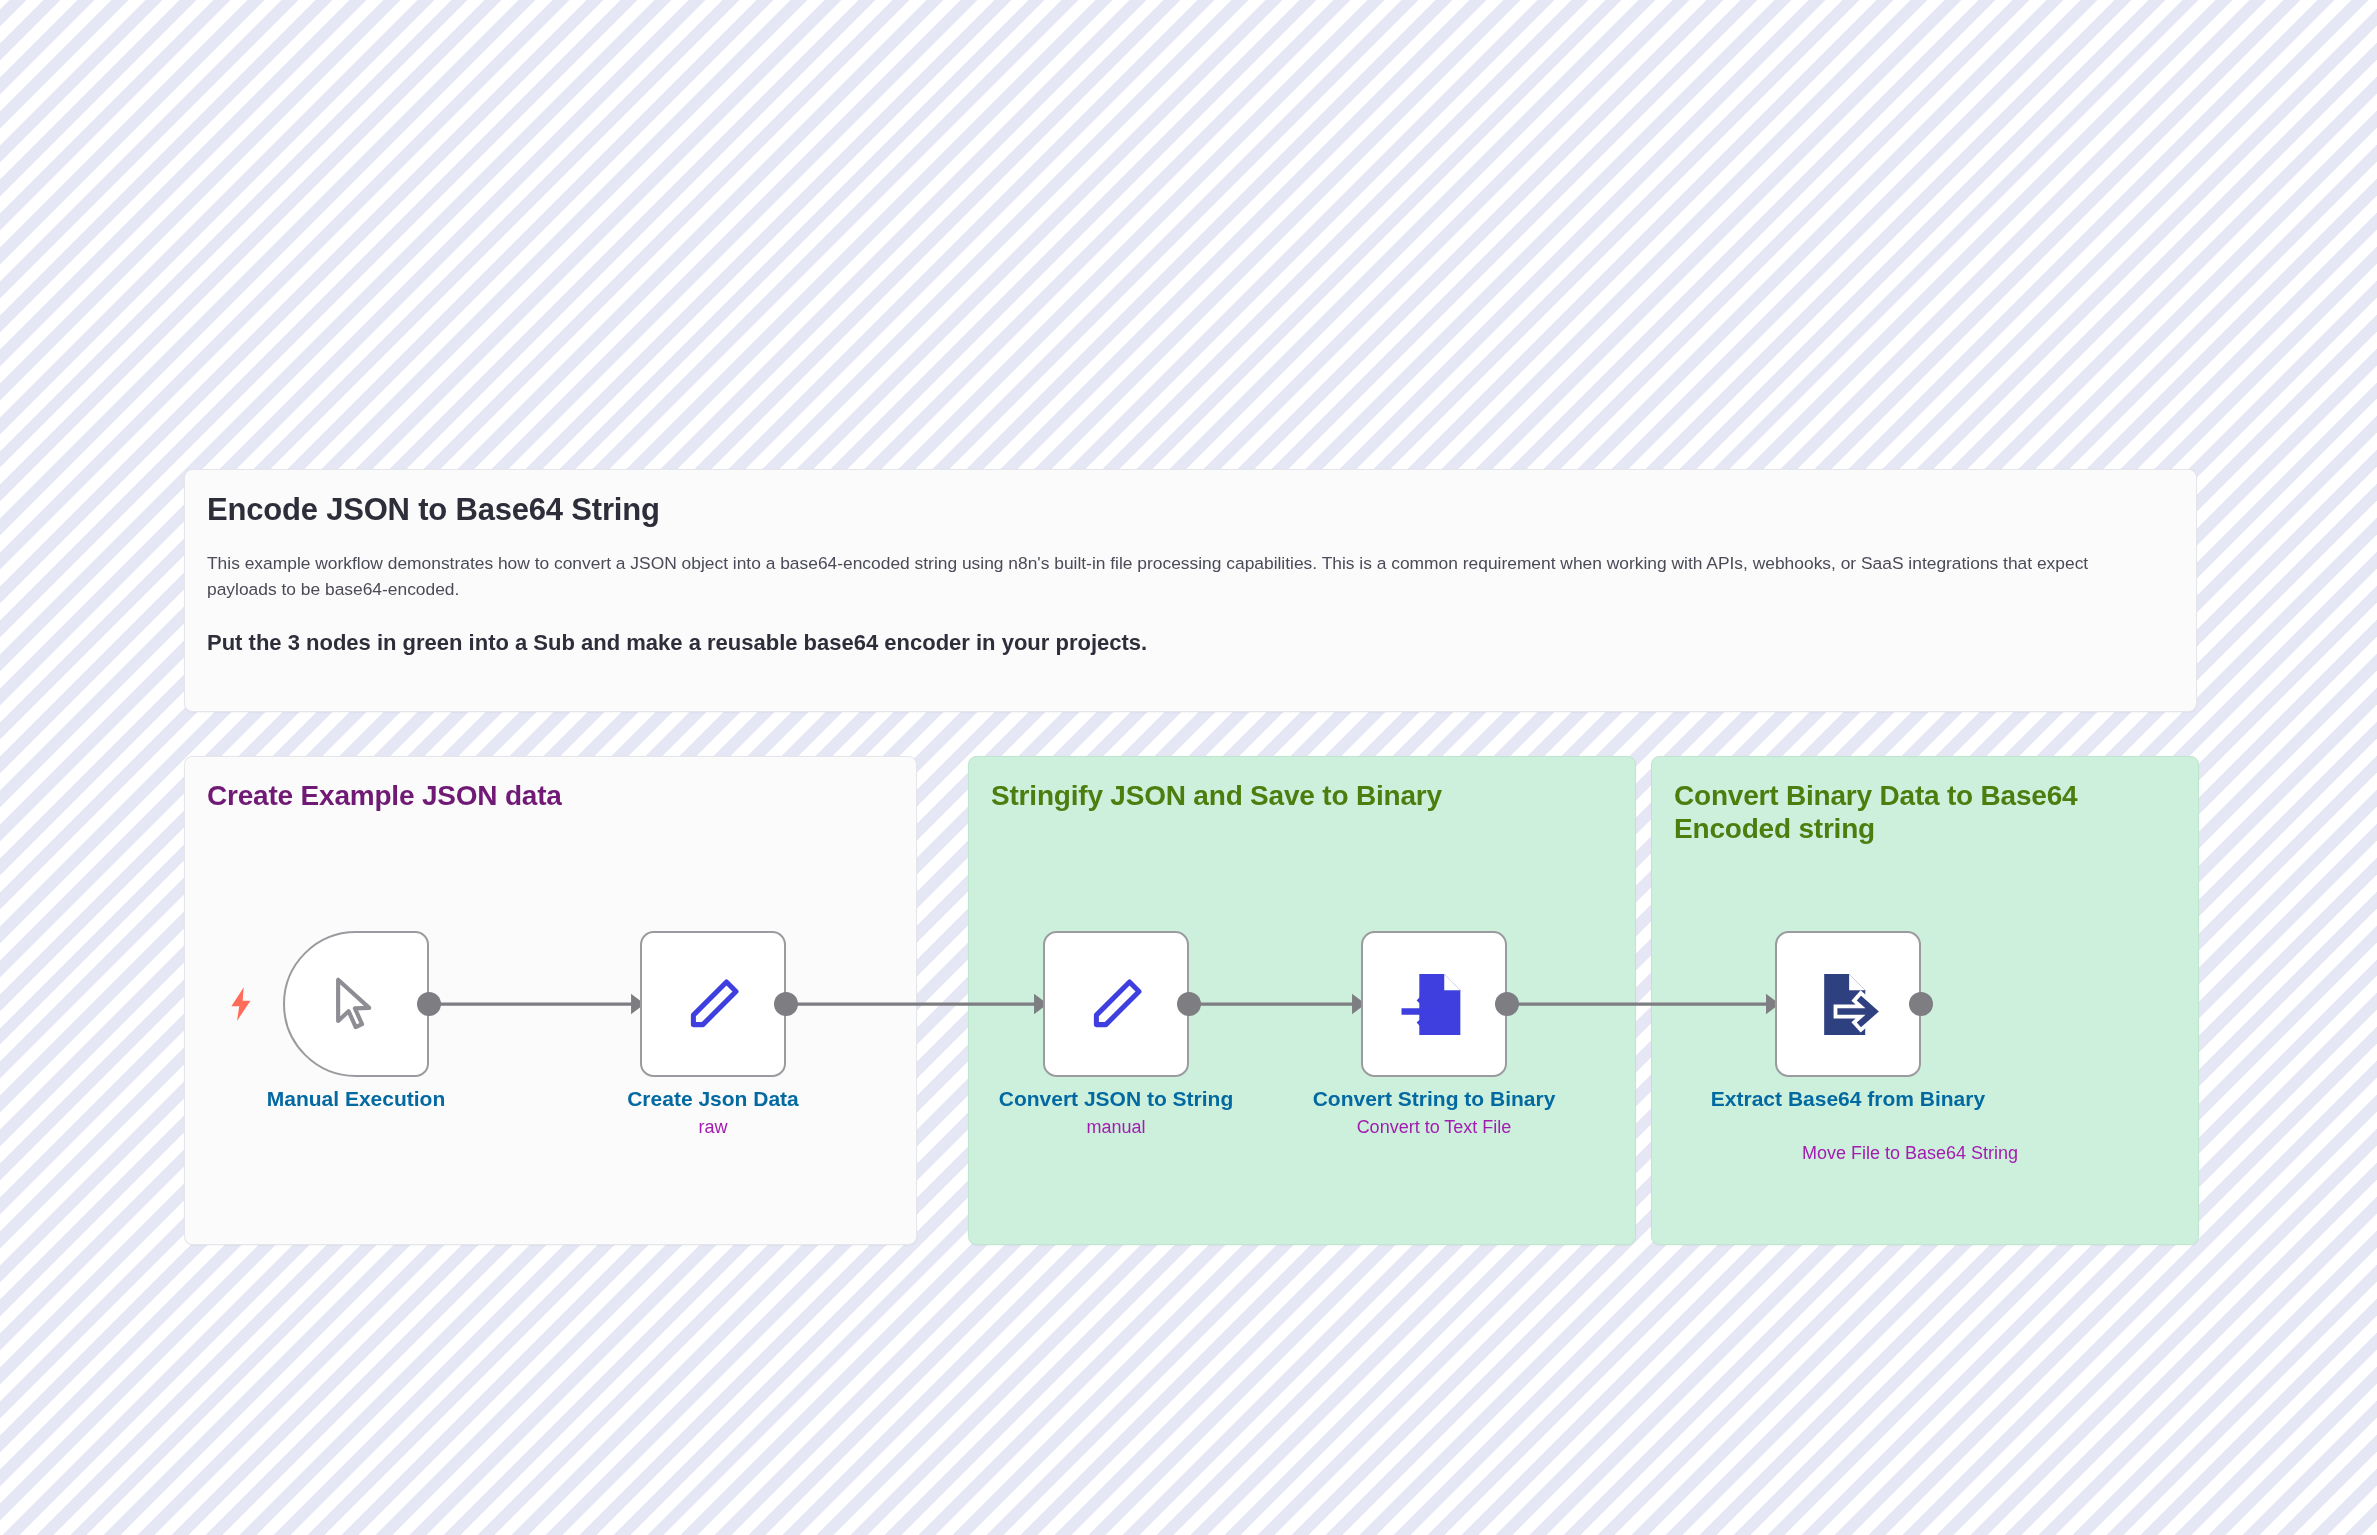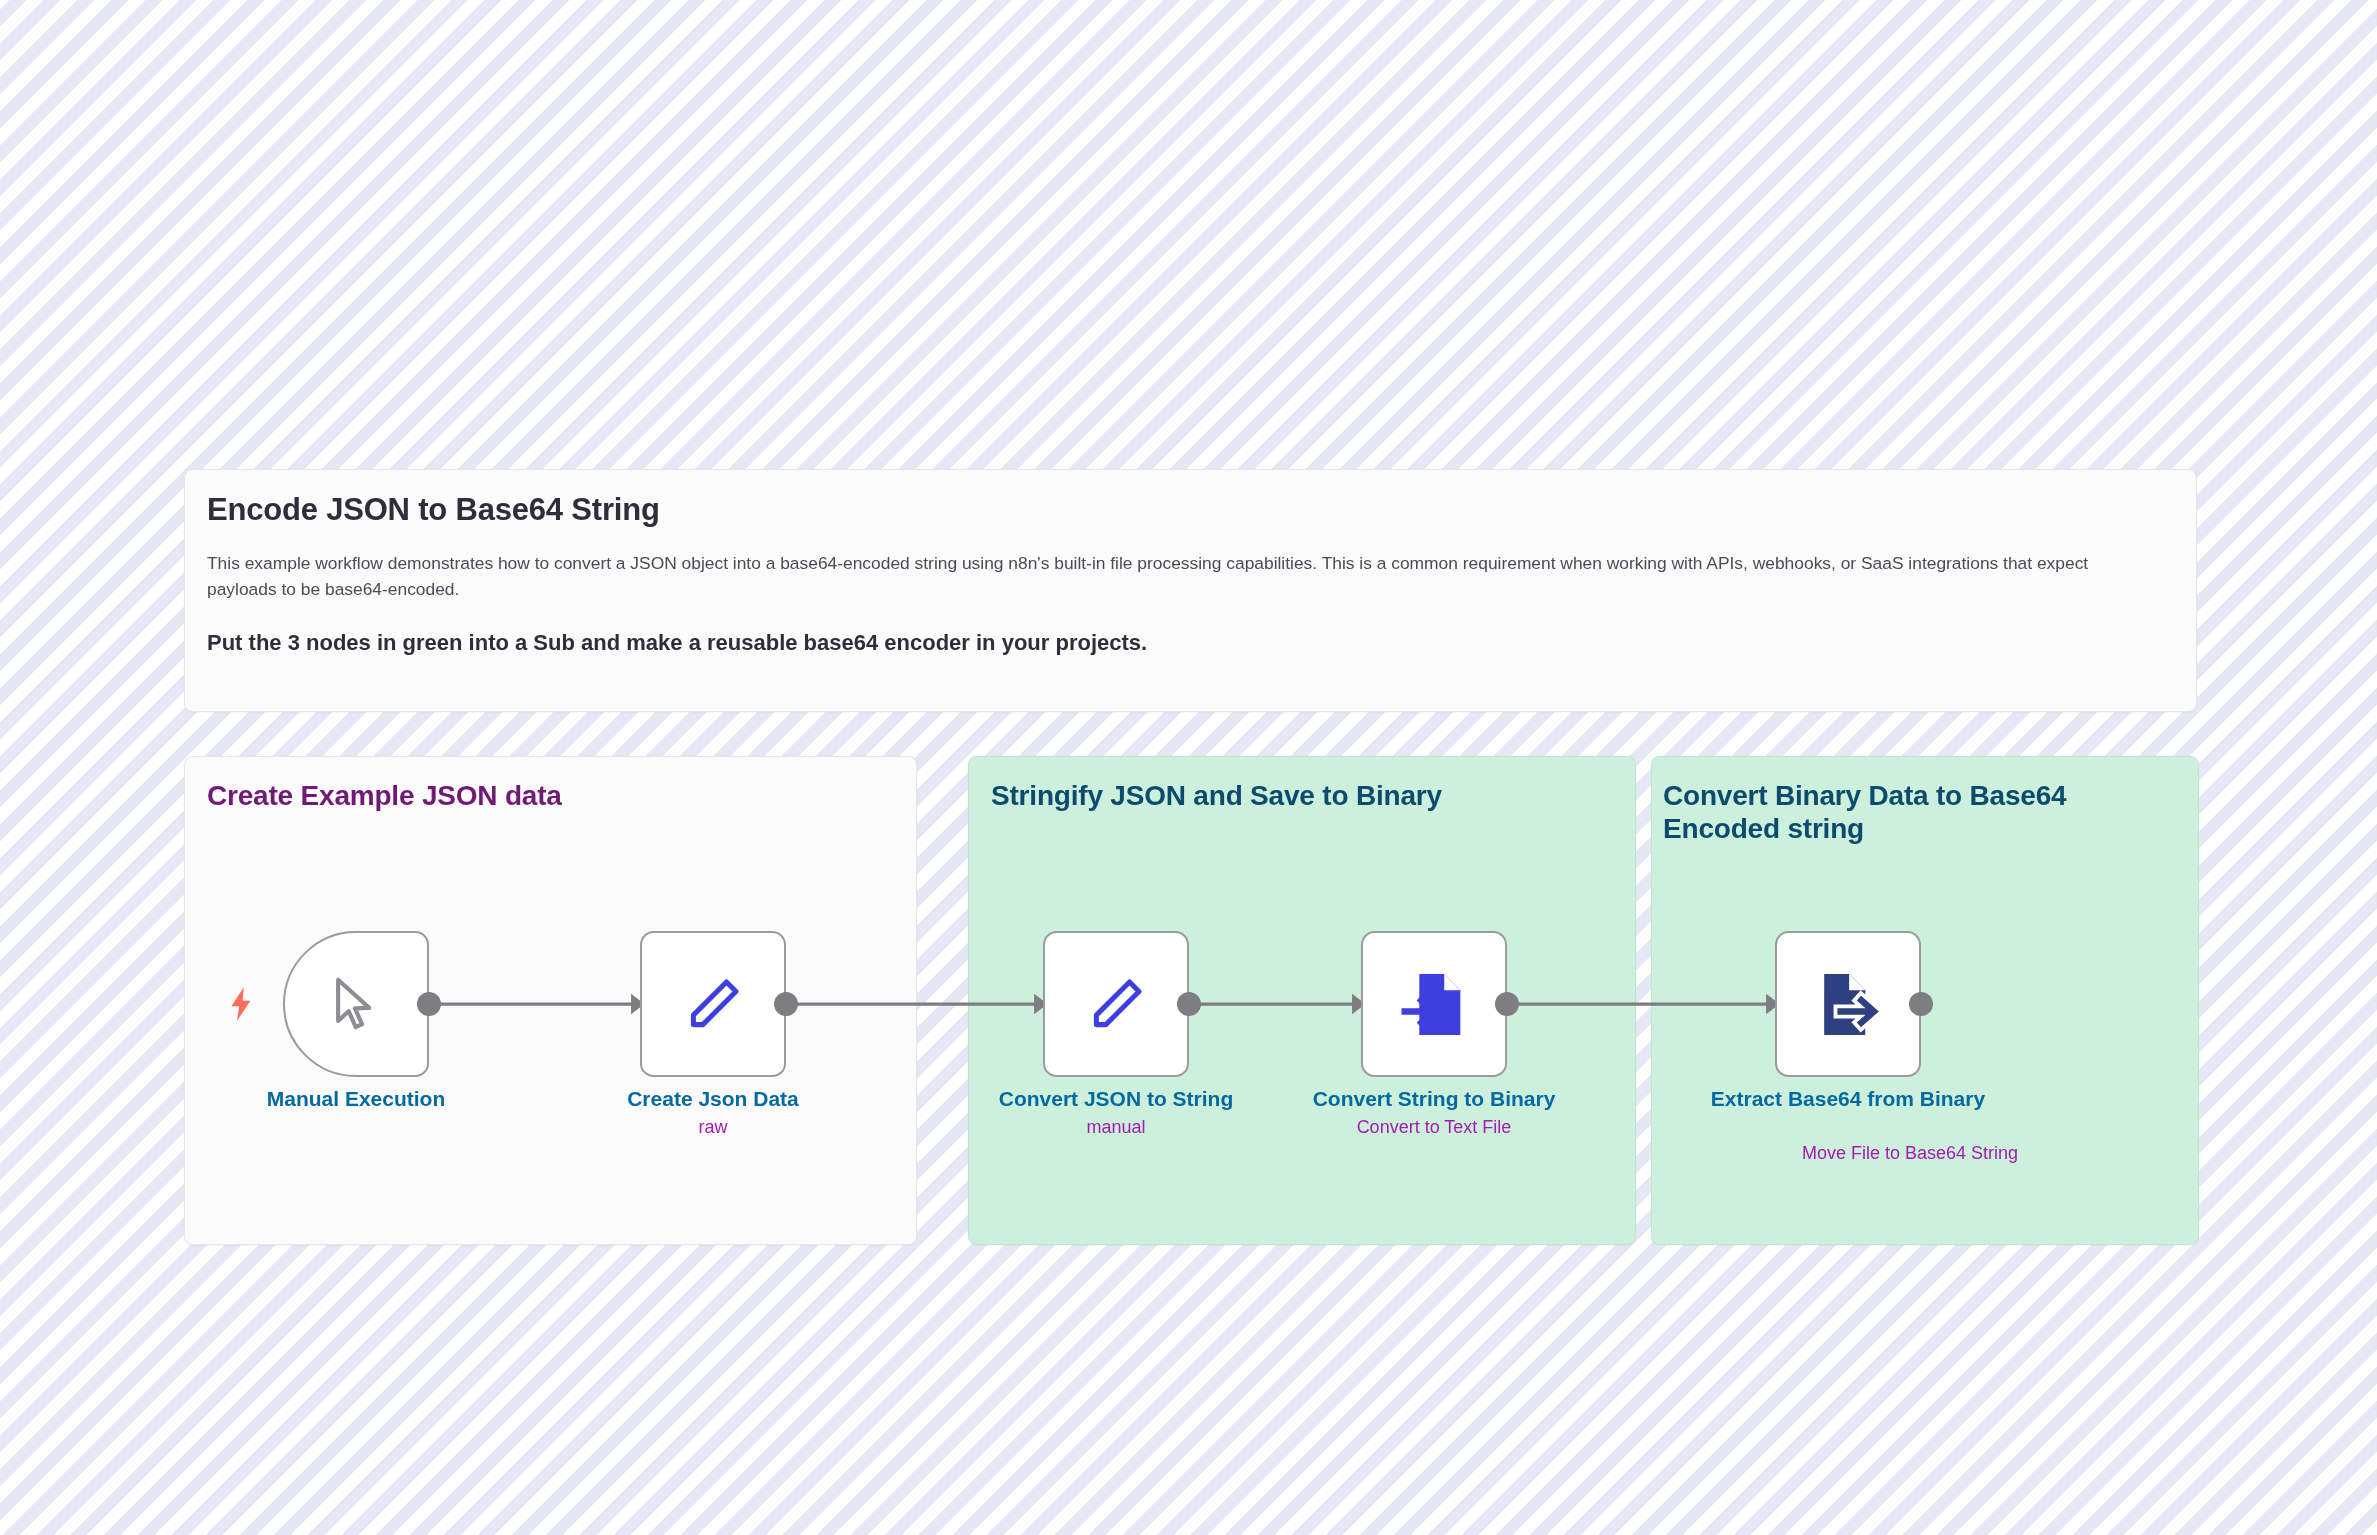--- a/index.html
+++ b/index.html
@@ -92,27 +92,26 @@
     top: 756px;
     width: 668px;
     height: 489px;
   }
 
   #group-3 {
     left: 1651px;
     top: 756px;
     width: 548px;
     height: 489px;
-    padding-left: 11px;
   }
 
   .group-title {
     font-size: 28px;
     font-weight: bold;
-    color: #0c4a6e;
+    color: #4d7c0f;
     letter-spacing: -0.2px;
     line-height: 1.18;
   }
 
   #group-1 .group-title { color: #701a75; }
 
   
   #node-layer {
     position: absolute;
     inset: 0;

